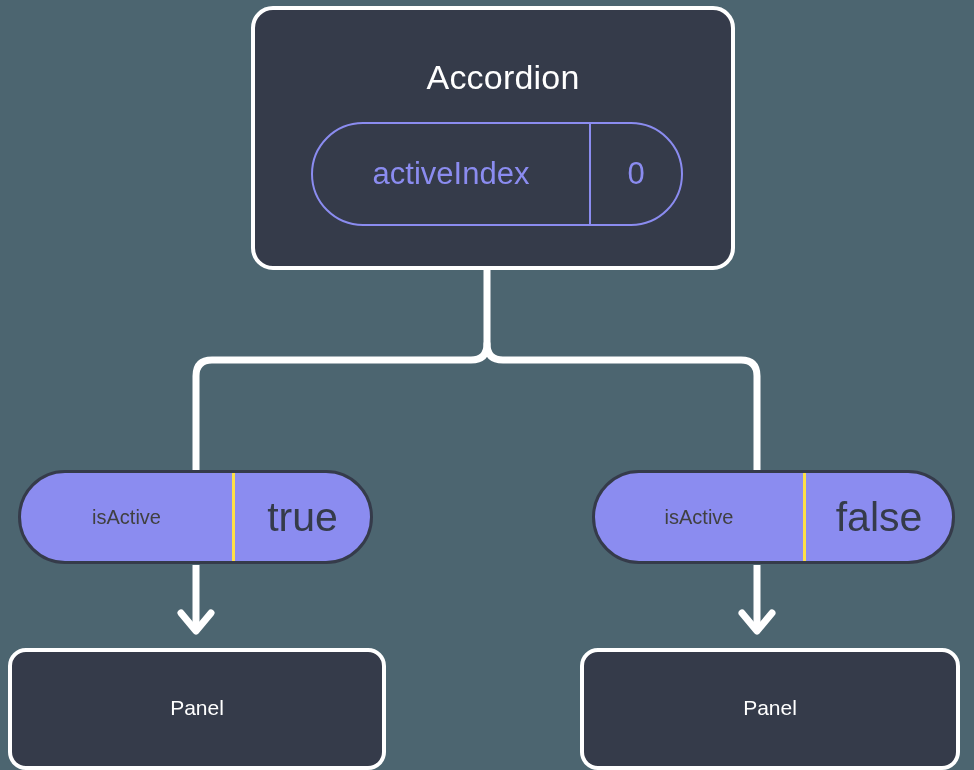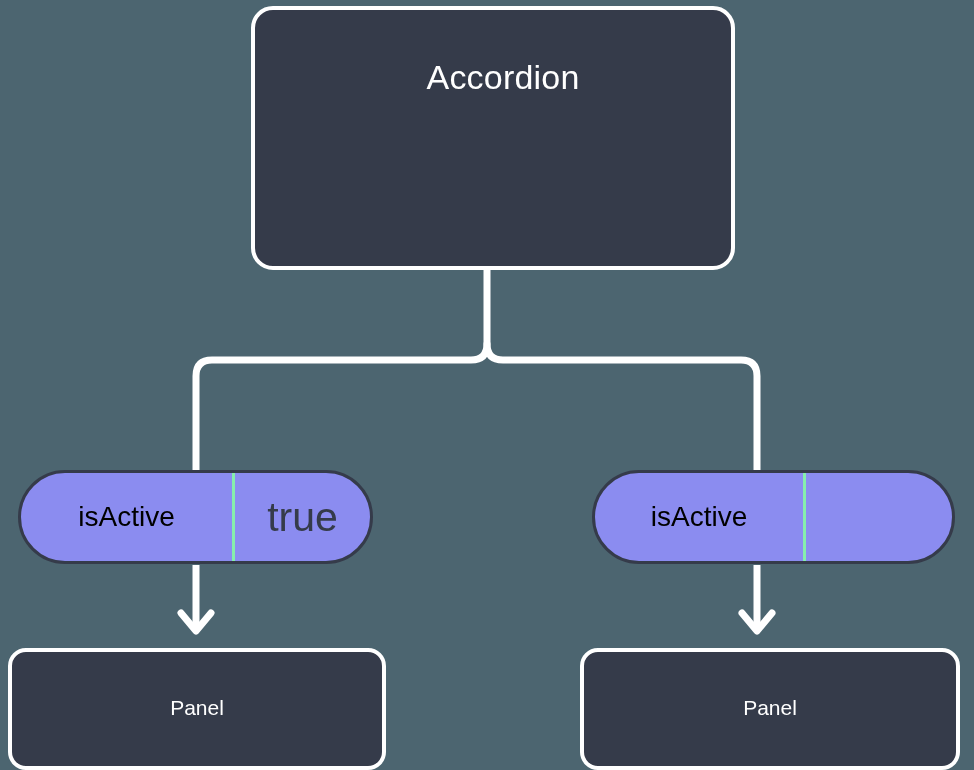--- a/index.html
+++ b/index.html
@@ -109,23 +109,23 @@
     border-radius: 47px;
     box-sizing: border-box;
     display: flex;
     align-items: stretch;
     overflow: hidden;
   }
   .prop-pill .pill-key {
     display: flex;
     align-items: center;
     justify-content: center;
-    color: #000000;
-    font-size: 28px;
-    border-right: 3px solid #86efac;
+    color: #404040;
+    font-size: 20px;
+    border-right: 3px solid #fde047;
     box-sizing: border-box;
   }
   .prop-pill .pill-val {
     flex: 1 1 auto;
     display: flex;
     align-items: center;
     justify-content: center;
     color: #353b4a;
     font-size: 41px;
   }
@@ -190,29 +190,34 @@
     <polyline points="181,613 196,631 211,613" fill="none" stroke="#ffffff" stroke-width="7" stroke-linecap="round" stroke-linejoin="round"></polyline>
 
     <line x1="757" y1="565" x2="757" y2="628" stroke="#ffffff" stroke-width="7" stroke-linecap="butt"></line>
     <polyline points="742,613 757,631 772,613" fill="none" stroke="#ffffff" stroke-width="7" stroke-linecap="round" stroke-linejoin="round"></polyline>
   </svg>
 
   <div class="node-box" id="accordion-node">
 
     <div class="node-title" id="accordion-title">Accordion</div>
 
+    <div id="state-pill">
+      <div class="pill-key">activeIndex</div>
+      <div class="pill-val">0</div>
+    </div>
   </div>
 
   <div class="prop-pill" id="pill-left">
     <div class="pill-key">isActive</div>
     <div class="pill-val">true</div>
   </div>
 
   <div class="prop-pill" id="pill-right">
     <div class="pill-key">isActive</div>
+    <div class="pill-val">false</div>
   </div>
 
   <div class="node-box" id="panel-left">
     <div class="panel-title">Panel</div>
   </div>
 
   <div class="node-box" id="panel-right">
     <div class="panel-title">Panel</div>
   </div>
 

